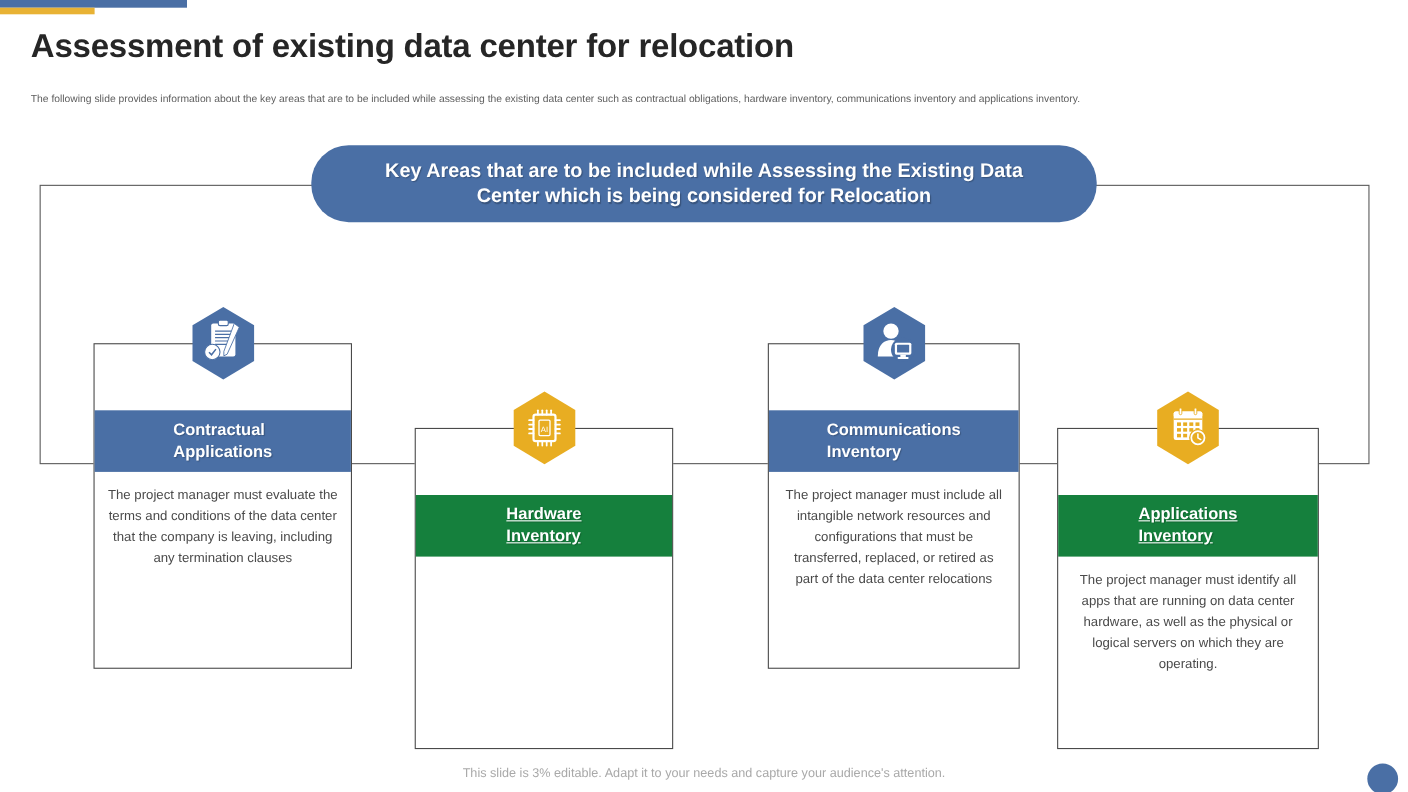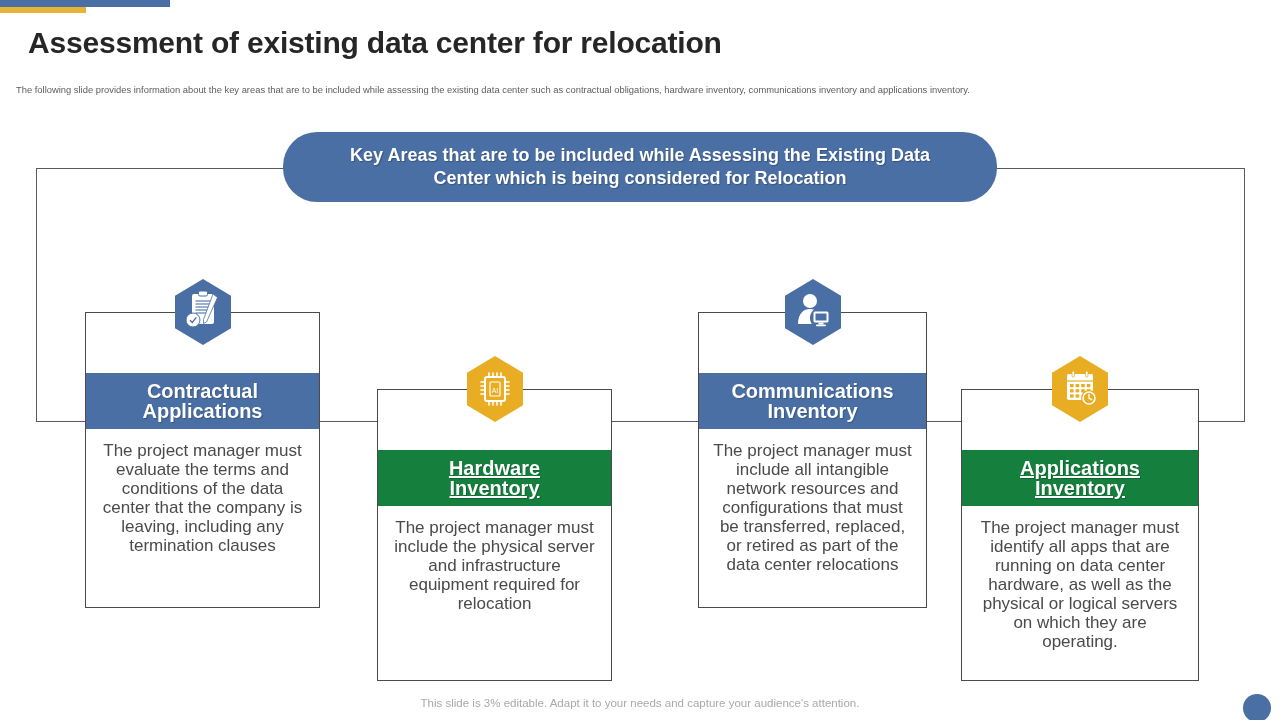--- a/index.html
+++ b/index.html
@@ -35,21 +35,21 @@
     position: absolute;
     left: 28px; top: 26px;
     font-size: 30px;
     font-weight: bold;
     color: #262626;
     letter-spacing: -0.2px;
     white-space: nowrap;
   }
   #page-subtitle {
     position: absolute;
-    left: 16px; top: 84px;
+    left: 28px; top: 84px;
     width: 1120px;
     font-size: 9.4px;
     color: #5d5d5d;
     line-height: 12px;
     white-space: nowrap;
   }
 
   
   #outer-frame {
     position: absolute;
@@ -91,32 +91,32 @@
   }
   .card-icon-pad {
     height: 60px;
   }
   .card-band {
     height: 56px;
     display: flex;
     align-items: center;
     justify-content: center;
     color: #ffffff;
-    font-size: 20px;
+    font-size: 15px;
     font-weight: bold;
     line-height: 20px;
-    text-align: center;
+    text-align: left;
     text-shadow: 1px 1px 1px rgba(0,0,0,0.22);
   }
   .card-band.blue   { background: #4a6fa5; }
   .card-band.yellow { background: #15803d; text-decoration: underline; }
 
   .card-body {
     padding: 12px 12px 0 12px;
-    font-size: 17px;
+    font-size: 12px;
     line-height: 19px;
     color: #4a4a4a;
     text-align: center;
   }
 
   
   .hex {
     position: absolute;
     width: 60px; height: 68px;
     left: 50%;
@@ -223,21 +223,20 @@
       <text x="30" y="37.5" text-anchor="middle" font-family="Liberation Sans, sans-serif" font-size="7" fill="#ffffff">AI</text>
     </svg>
   </div>
   <div class="card-icon-pad"></div>
   <div class="card-band yellow">
     <div>
       <span>Hardware</span><br>
       <span>Inventory</span>
     </div>
   </div>
-  <div class="card-body">The project manager must include the physical server and infrastructure equipment required for relocation</div>
 </div>
 
 <div class="card" id="card-communications">
   <div class="hex">
     <svg viewBox="0 0 60 68" xmlns="http://www.w3.org/2000/svg">
       <polygon points="30,1 58,17.75 58,50.25 30,67 2,50.25 2,17.75" fill="#4a6fa5"></polygon>
       <circle cx="27" cy="23" r="7" fill="#ffffff"></circle>
       <path d="M15 46 C15 35 21 31 27 31 C33 31 39 35 39 46 Z" fill="#ffffff"></path>
       <circle cx="38" cy="40" r="11" fill="#4a6fa5"></circle>
       <rect x="30.5" y="33.5" width="15" height="11" rx="1.5" fill="#ffffff"></rect>

